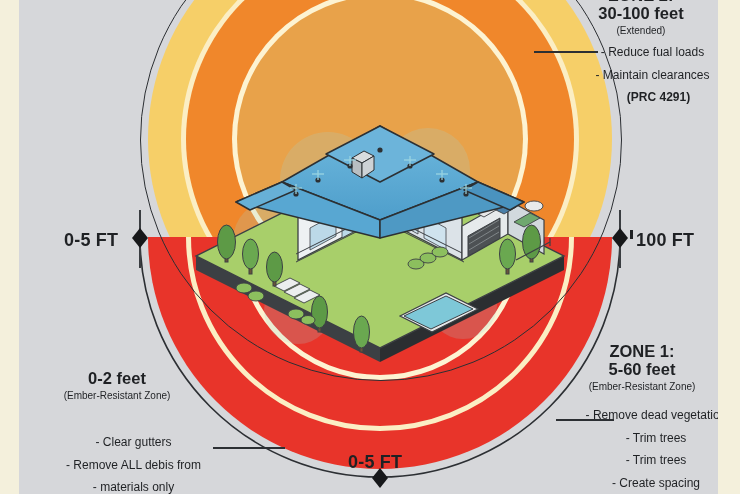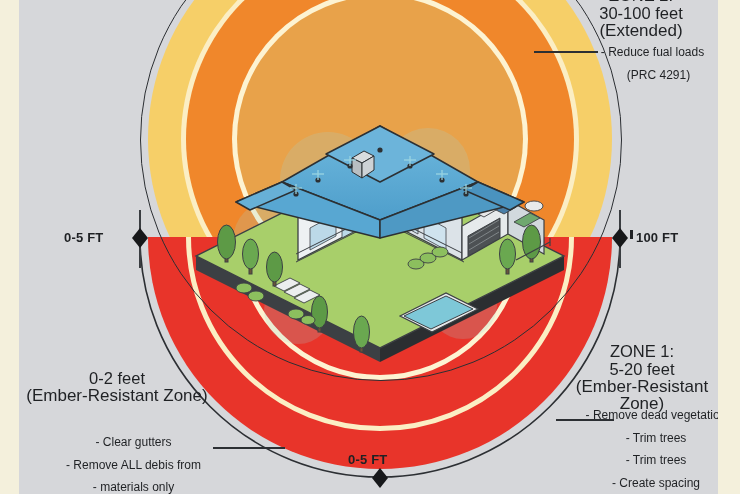--- a/index.html
+++ b/index.html
@@ -73,25 +73,25 @@
     position:absolute;width:0;height:0;z-index:36;
     border-left:8px solid transparent;border-right:8px solid transparent;
   }
   .dia-up{border-bottom:10px solid #17181a;}
   .dia-dn{border-top:10px solid #17181a;}
 
   .tickline{position:absolute;background:#3a3d41;z-index:33;}
 
   
   .txt{position:absolute;z-index:38;color:#1f2124;}
-  .ft-label{font-size:13px;font-weight:bold;letter-spacing:.2px;}
-  .zone-title{font-size:16.5px;font-weight:normal;line-height:18px;text-align:center;}
-  .zone-sub{font-size:17px;line-height:17px;text-align:center;}
+  .ft-label{font-size:18px;font-weight:bold;letter-spacing:.2px;}
+  .zone-title{font-size:16.5px;font-weight:bold;line-height:18px;text-align:center;}
+  .zone-sub{font-size:10px;line-height:17px;text-align:center;}
   .bullet{font-size:12px;line-height:22.5px;white-space:nowrap;text-align:center;}
-  .bullet.ind{padding-left:12px;}
+  .bullet.ind{padding-left:12px;font-weight:bold;}
   .tiny-tick{position:absolute;width:3px;height:9px;background:#1f2124;z-index:38;}
 </style>
 </head>
 <body>
 
 <div id="stage">
 
   <div class="canvas-bg"></div>
 
   <div class="rings">
@@ -299,26 +299,27 @@
   <div class="diamond dia-dn" style="left:372px;top:478px;"></div>
   <div class="txt ft-label" style="left:348px;top:452px;">0-5 FT</div>
 
   <div class="txt" style="left:562px;top:-14px;width:158px;">
     <div class="zone-title">ZONE 2:</div>
     <div class="zone-title">30-100 feet</div>
     <div class="zone-sub">(Extended)</div>
   </div>
   <div class="txt" style="left:570px;top:41px;width:165px;">
     <div class="bullet">- Reduce fual loads</div>
+    <div class="bullet">- Maintain clearances</div>
     <div class="bullet ind">(PRC 4291)</div>
   </div>
 
   <div class="txt" style="left:566px;top:342px;width:152px;">
     <div class="zone-title">ZONE 1:</div>
-    <div class="zone-title">5-20 feet</div>
+    <div class="zone-title">5-60 feet</div>
     <div class="zone-sub">(Ember-Resistant Zone)</div>
   </div>
   <div class="txt" style="left:572px;top:404px;width:168px;">
     <div class="bullet">- Remove dead vegetation</div>
     <div class="bullet">- Trim trees</div>
     <div class="bullet">- Trim trees</div>
     <div class="bullet">- Create spacing</div>
   </div>
 
   <div class="txt" style="left:22px;top:369px;width:190px;">

